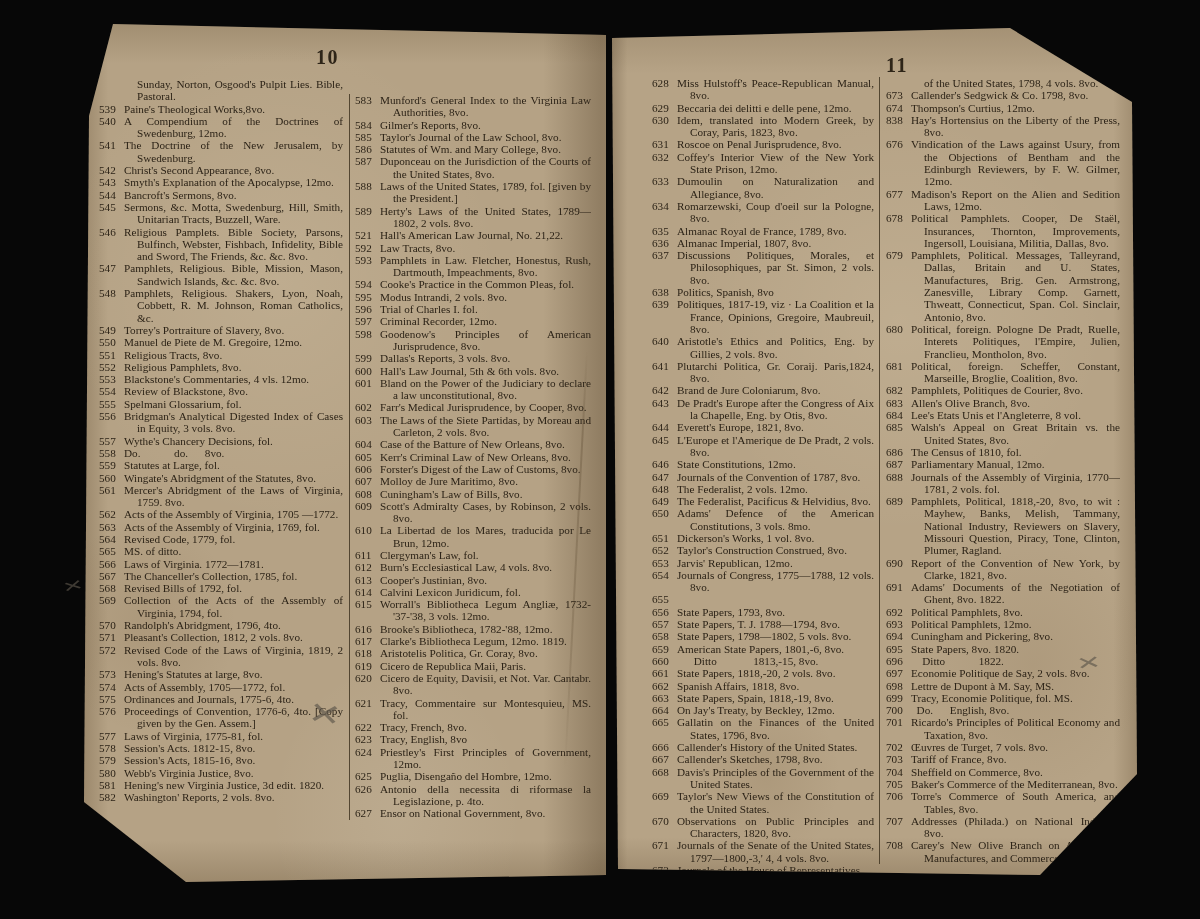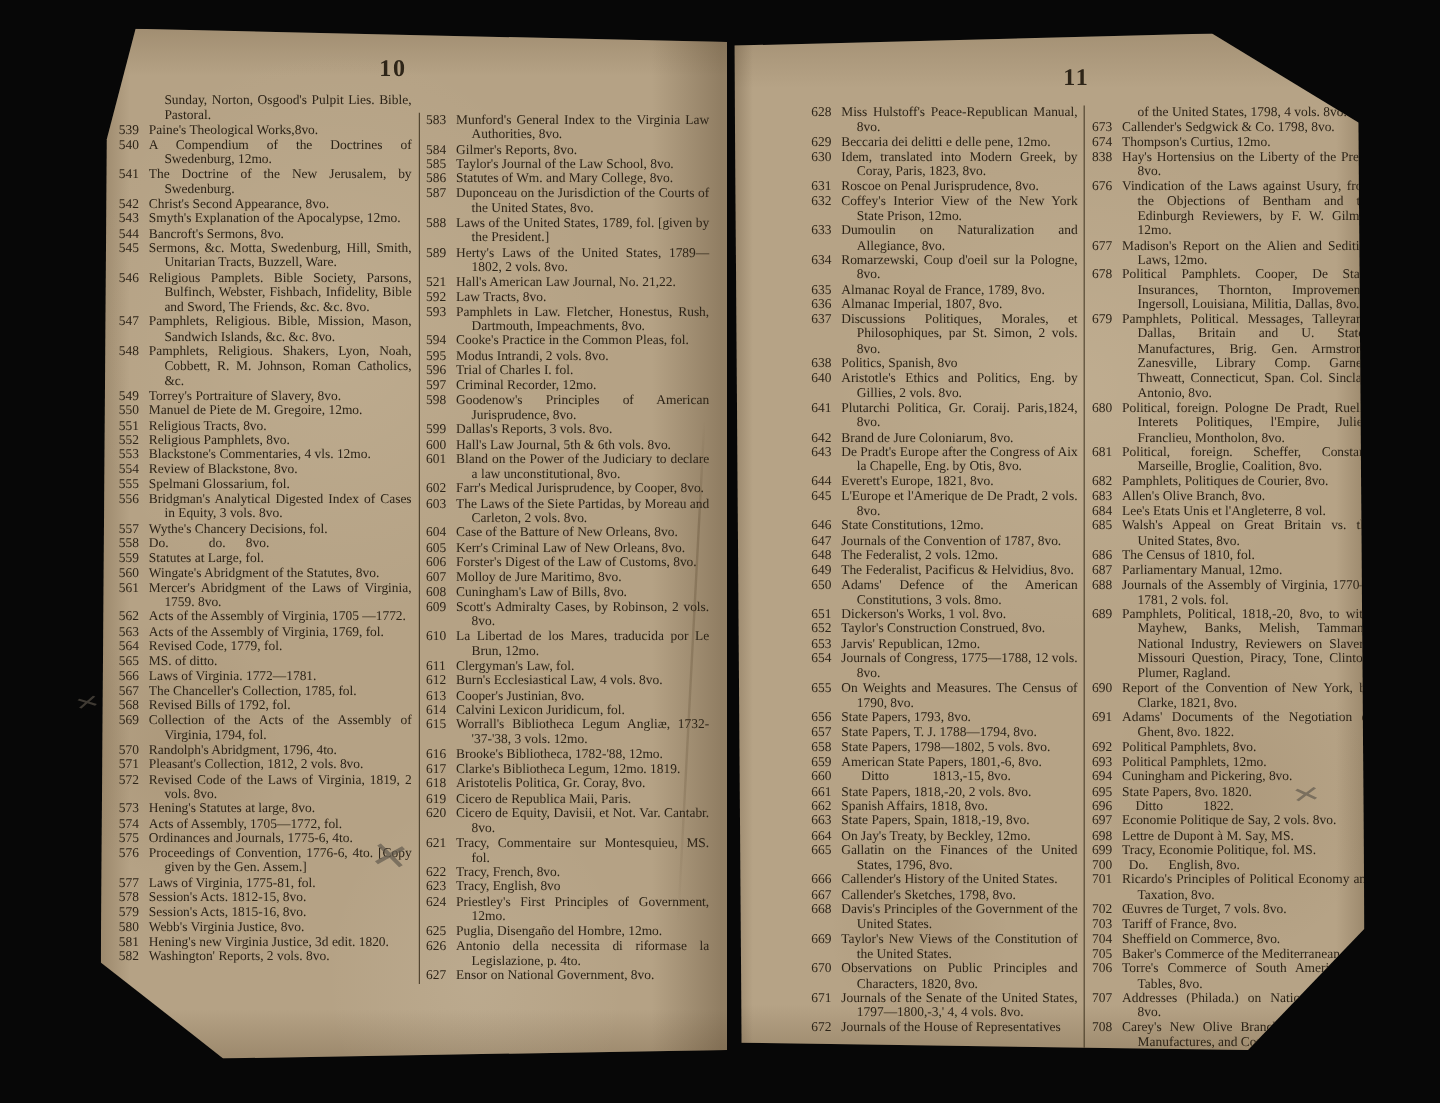--- a/index.html
+++ b/index.html
@@ -39,21 +39,21 @@
   .page-number{
     position:absolute;
     font-size:20px;letter-spacing:1.5px;font-weight:bold;color:#2e2518;
   }
   .page-left .page-number{left:234px;top:26px;}
   .page-right .page-number{left:280px;top:32px;}
   .cols{
     position:absolute;display:flex;align-items:flex-start;
   }
   .page-left .cols{left:17px;top:58px;width:492px;}
-  .page-right .cols{left:46px;top:66px;width:468px;margin-left:24px;}
+  .page-right .cols{left:46px;top:55px;width:468px;}
   .col{box-sizing:border-box;}
   .page-left .col-1{width:250px;padding-right:6px;}
   .page-left .col-2{width:242px;border-left:1px solid rgba(58,46,28,0.8);padding-left:5px;margin-top:16px;}
   .page-right .col-1{width:227px;padding-right:5px;}
   .page-right .col-2{width:241px;border-left:1px solid rgba(58,46,28,0.8);padding-left:6px;}
   .entry{
     display:flex;
     font-size:11.2px;line-height:12.3px;
   }
   .entry .num{
@@ -494,20 +494,24 @@
           </div>
           <div class="entry">
             <span class="num">637</span>
             <span class="body">Discussions Politiques, Morales, et Philosophiques, par St. Simon, 2 vols. 8vo.</span>
           </div>
           <div class="entry">
             <span class="num">638</span>
             <span class="body">Politics, Spanish, 8vo</span>
           </div>
           <div class="entry">
+            <span class="num">639</span>
+            <span class="body">Politiques, 1817-19, viz · La Coalition et la France, Opinions, Gregoire, Maubreuil, 8vo.</span>
+          </div>
+          <div class="entry">
             <span class="num">640</span>
             <span class="body">Aristotle's Ethics and Politics, Eng. by Gillies, 2 vols. 8vo.</span>
           </div>
           <div class="entry">
             <span class="num">641</span>
             <span class="body">Plutarchi Politica, Gr. Coraij. Paris,1824, 8vo.</span>
           </div>
           <div class="entry">
             <span class="num">642</span>
             <span class="body">Brand de Jure Coloniarum, 8vo.</span>
@@ -555,21 +559,20 @@
           <div class="entry">
             <span class="num">653</span>
             <span class="body">Jarvis' Republican, 12mo.</span>
           </div>
           <div class="entry">
             <span class="num">654</span>
             <span class="body">Journals of Congress, 1775—1788, 12 vols. 8vo.</span>
           </div>
           <div class="entry">
             <span class="num">655</span>
-            <span class="body">On Weights and Measures.  The Census of 1790, 8vo.</span>
           </div>
           <div class="entry">
             <span class="num">656</span>
             <span class="body">State Papers, 1793, 8vo.</span>
           </div>
           <div class="entry">
             <span class="num">657</span>
             <span class="body">State Papers, T. J. 1788—1794, 8vo.</span>
           </div>
           <div class="entry">

